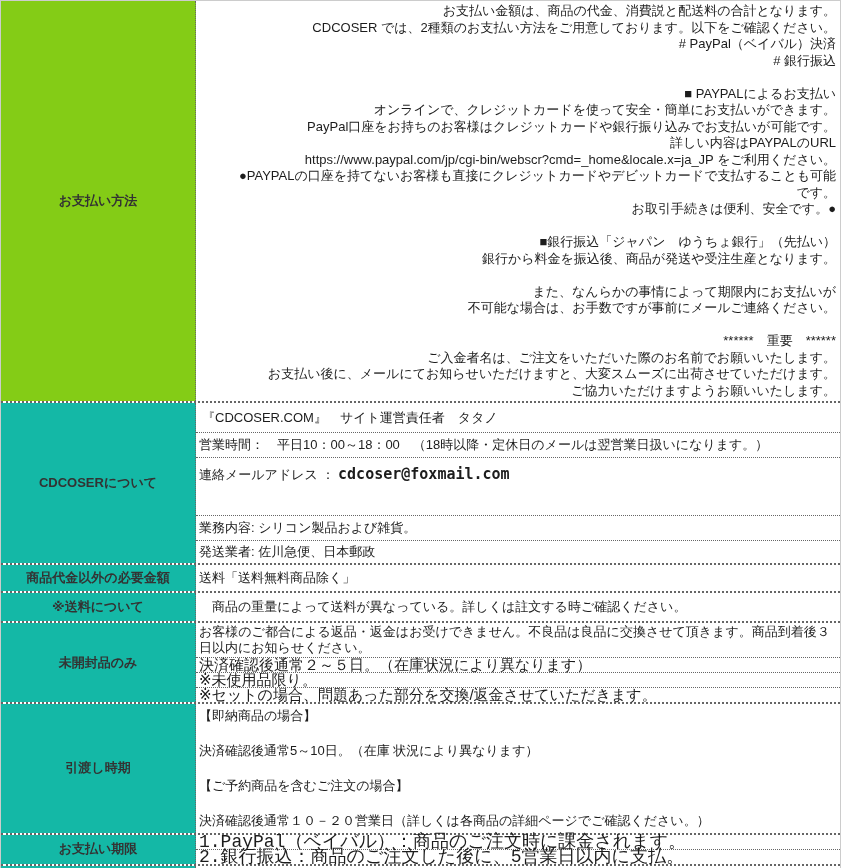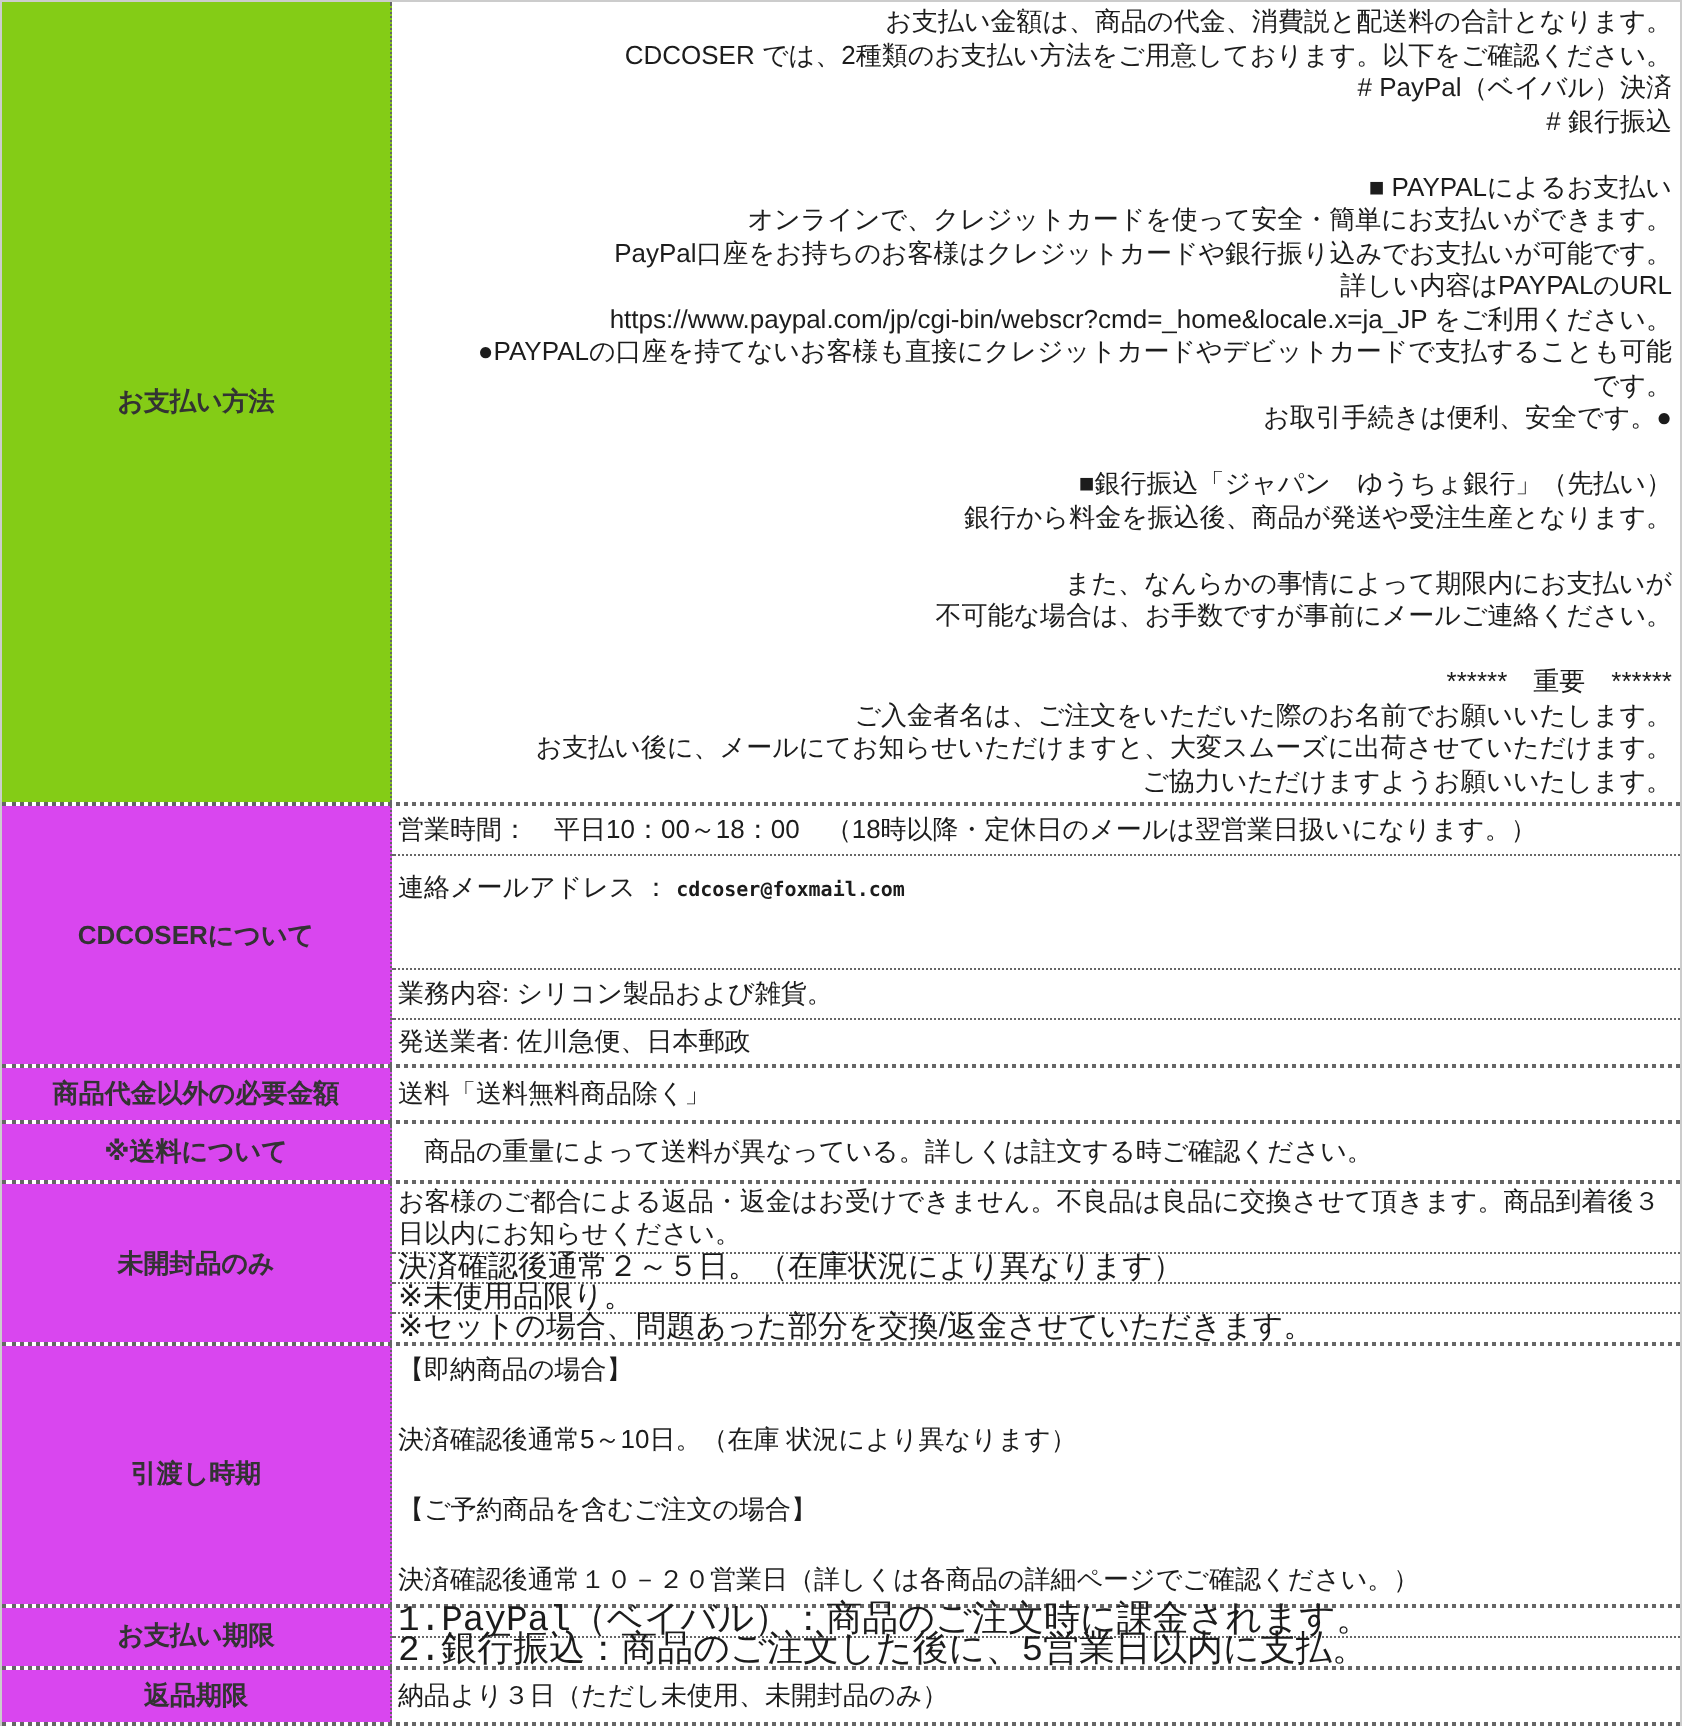--- a/index.html
+++ b/index.html
@@ -13,38 +13,38 @@
     border:1px solid #cccccc;
     border-bottom:none;
     background:#fff;
   }
   .row{display:flex;align-items:stretch;}
   .row + .row{border-top:2px dotted #666;}
   .label{
     flex:0 0 195px;box-sizing:border-box;
     display:flex;align-items:center;justify-content:center;
     text-align:center;font-weight:bold;color:#333;
-    background:#d946ef;
+    background:#14b8a6;
     border-right:1px dotted #666;
     padding:2px 4px;
   }
   .row-payment .label{background:#84cc16;}
   .content{flex:1 1 auto;min-width:0;display:flex;flex-direction:column;justify-content:flex-start;}
   .subrow{padding:3px;}
   .subrow + .subrow{border-top:1px dotted #666;}
   .cellpad{padding:2px 4px;}
   .row-payment .tline{line-height:16.5px;text-align:right;}
   .row-delivery .cellpad{padding:3px;}
   .row-delivery .tline{line-height:17.5px;}
   .s-site{padding:6px 3px 5px 6px;}
   .s-hours{padding:3px;}
   .s-mail{padding:7px 3px;}
   .s-biz{padding:3px;margin-top:24px;}
   .s-ship{padding:2px 3px;}
-  .email{font-weight:bold;font-family:"DejaVu Sans Mono","Liberation Mono",monospace;font-size:10px;}
+  .email{font-weight:bold;font-family:"DejaVu Sans Mono","Liberation Mono",monospace;font-size:15px;}
   .row-extra .subrow{padding:4px 3px;}
   .row-shipnote .subrow{padding:5px 16px;}
   .row-defect .d0{padding:1px 3px;line-height:16px;}
   .row-defect .dn{padding:0 3px;line-height:14px;font-size:15px;}
   .row-deadline .subrow{padding:0 3px;line-height:14px;font-size:18px;font-family:Liberation Mono, monospace;}
   .row-return .subrow{padding:4px 3px;}
 </style>
 </head>
 <body>
 
@@ -78,20 +78,21 @@
           <div class="tline">ご入金者名は、ご注文をいただいた際のお名前でお願いいたします。</div>
           <div class="tline">お支払い後に、メールにてお知らせいただけますと、大変スムーズに出荷させていただけます。</div>
           <div class="tline">ご協力いただけますようお願いいたします。</div>
         </div>
     </div>
   </div>
 
   <div class="row row-about">
     <div class="label">CDCOSERについて</div>
     <div class="content">
+      <div class="subrow s-site">『CDCOSER.COM』　サイト運営責任者　タタノ</div>
       <div class="subrow s-hours">営業時間：　平日10：00～18：00　（18時以降・定休日のメールは翌営業日扱いになります。）</div>
       <div class="subrow s-mail"><span>連絡メールアドレス ： </span><span class="email">cdcoser@foxmail.com</span></div>
       <div class="subrow s-biz">業務内容: シリコン製品および雑貨。</div>
       <div class="subrow s-ship">発送業者: 佐川急便、日本郵政</div>
     </div>
   </div>
 
   <div class="row row-extra">
     <div class="label">商品代金以外の必要金額</div>
     <div class="content">

